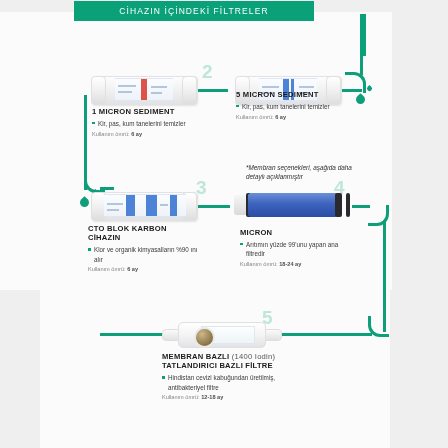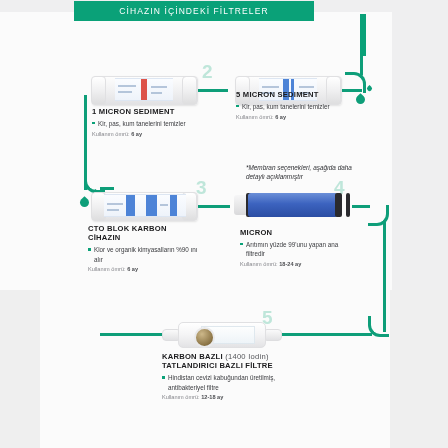--- a/index.html
+++ b/index.html
@@ -267,21 +267,21 @@
     <div class="nozzle l"></div>
     <div class="nozzle r"></div>
     <div class="barrel">
       <div class="sticker"></div>
       <div class="gauge"></div>
     </div>
   </div>
 
   <div class="block" style="left:162px;top:352px;width:128px;">
     <div class="title">
-      <span>KARBON BAZLI</span>
+      <span>MEMBRAN BAZLI</span>
       <span class="light">(1400 Iodin)</span><br>
       <span>TATLANDIRICI BAZLI FİLTRE</span>
     </div>
     <div class="desc">Hindistan cevizi kabuğundan üretilmiş, antibakteriyel filtre</div>
     <div class="life">
       <span>Kullanım ömrü:</span>
       <b>12-18 ay</b>
     </div>
   </div>
 

